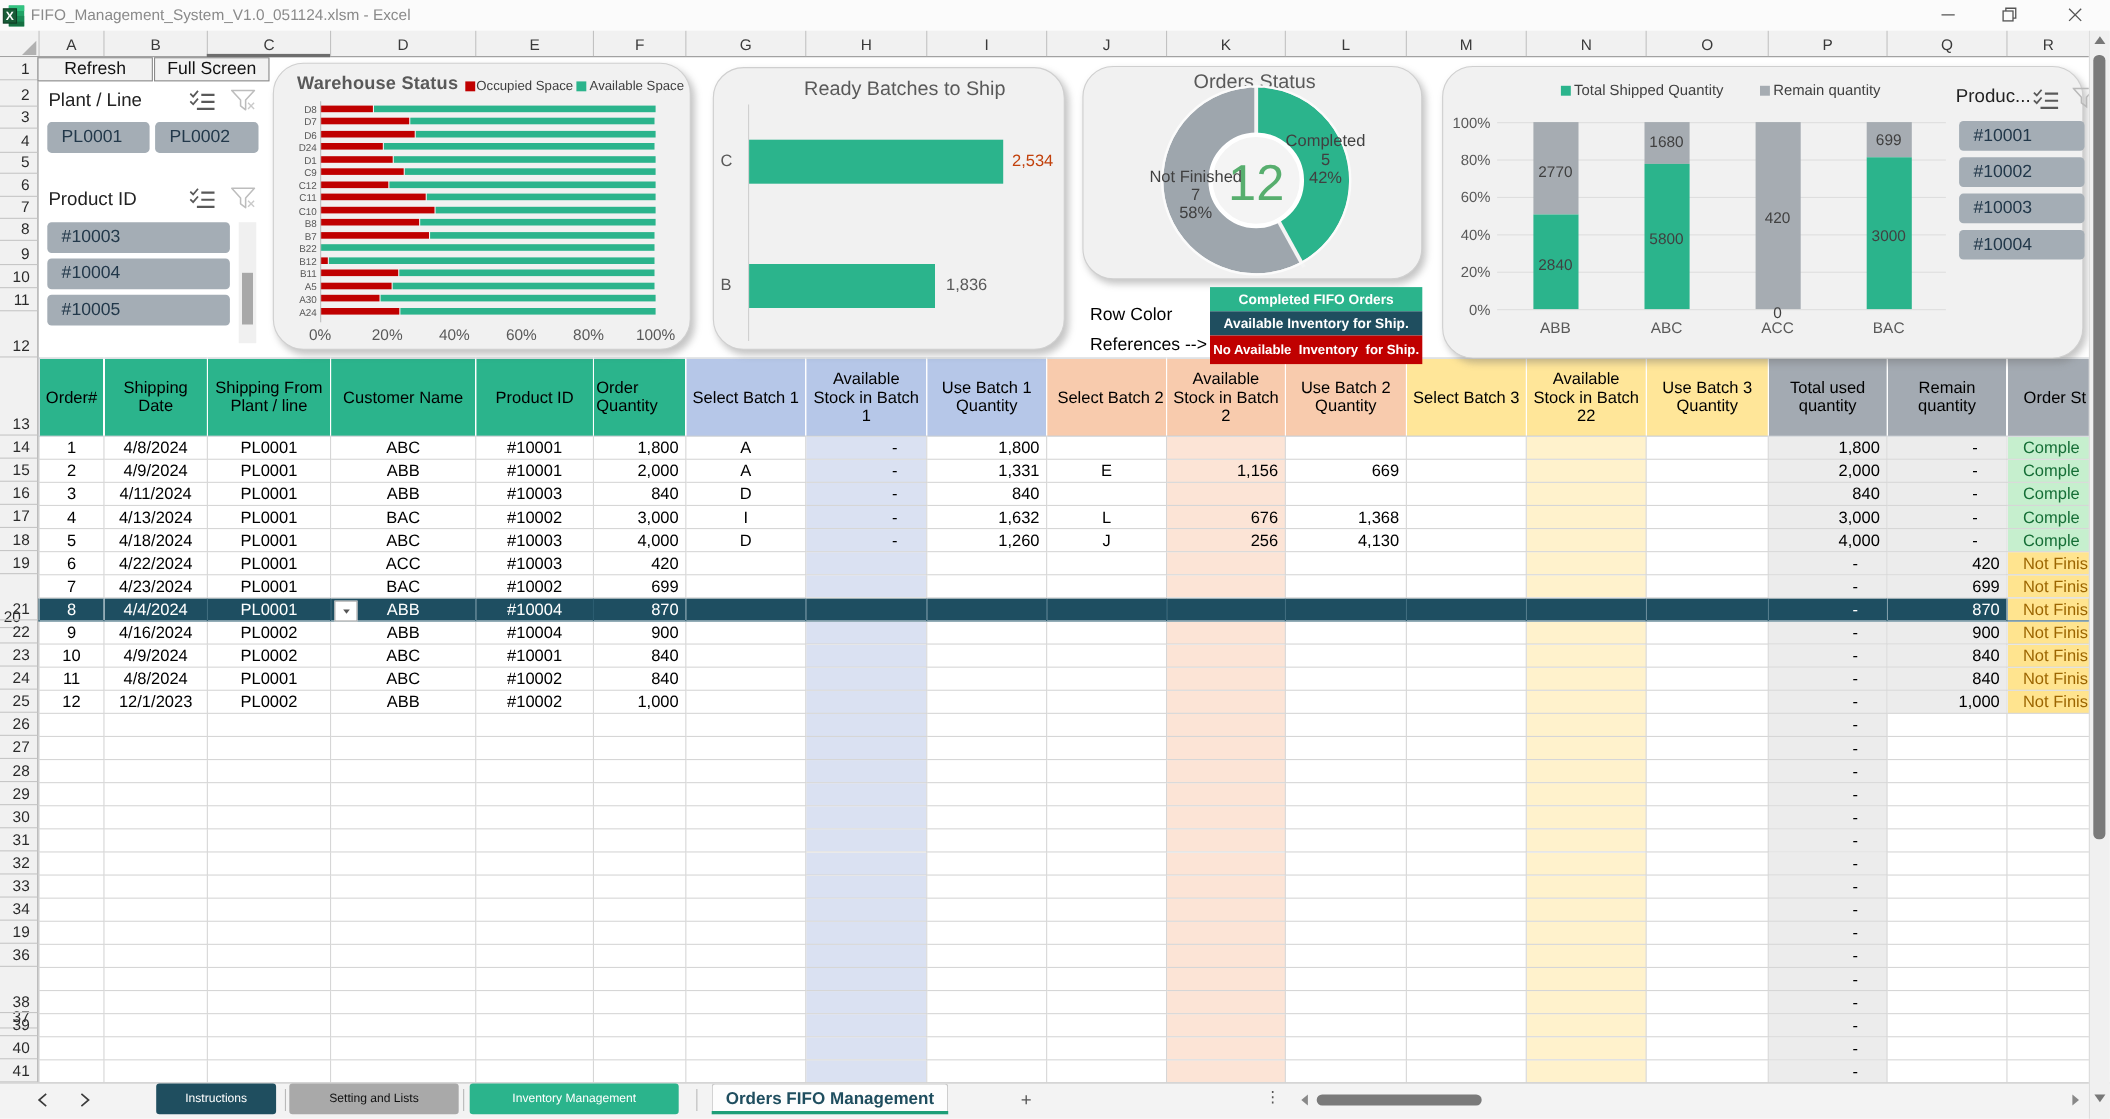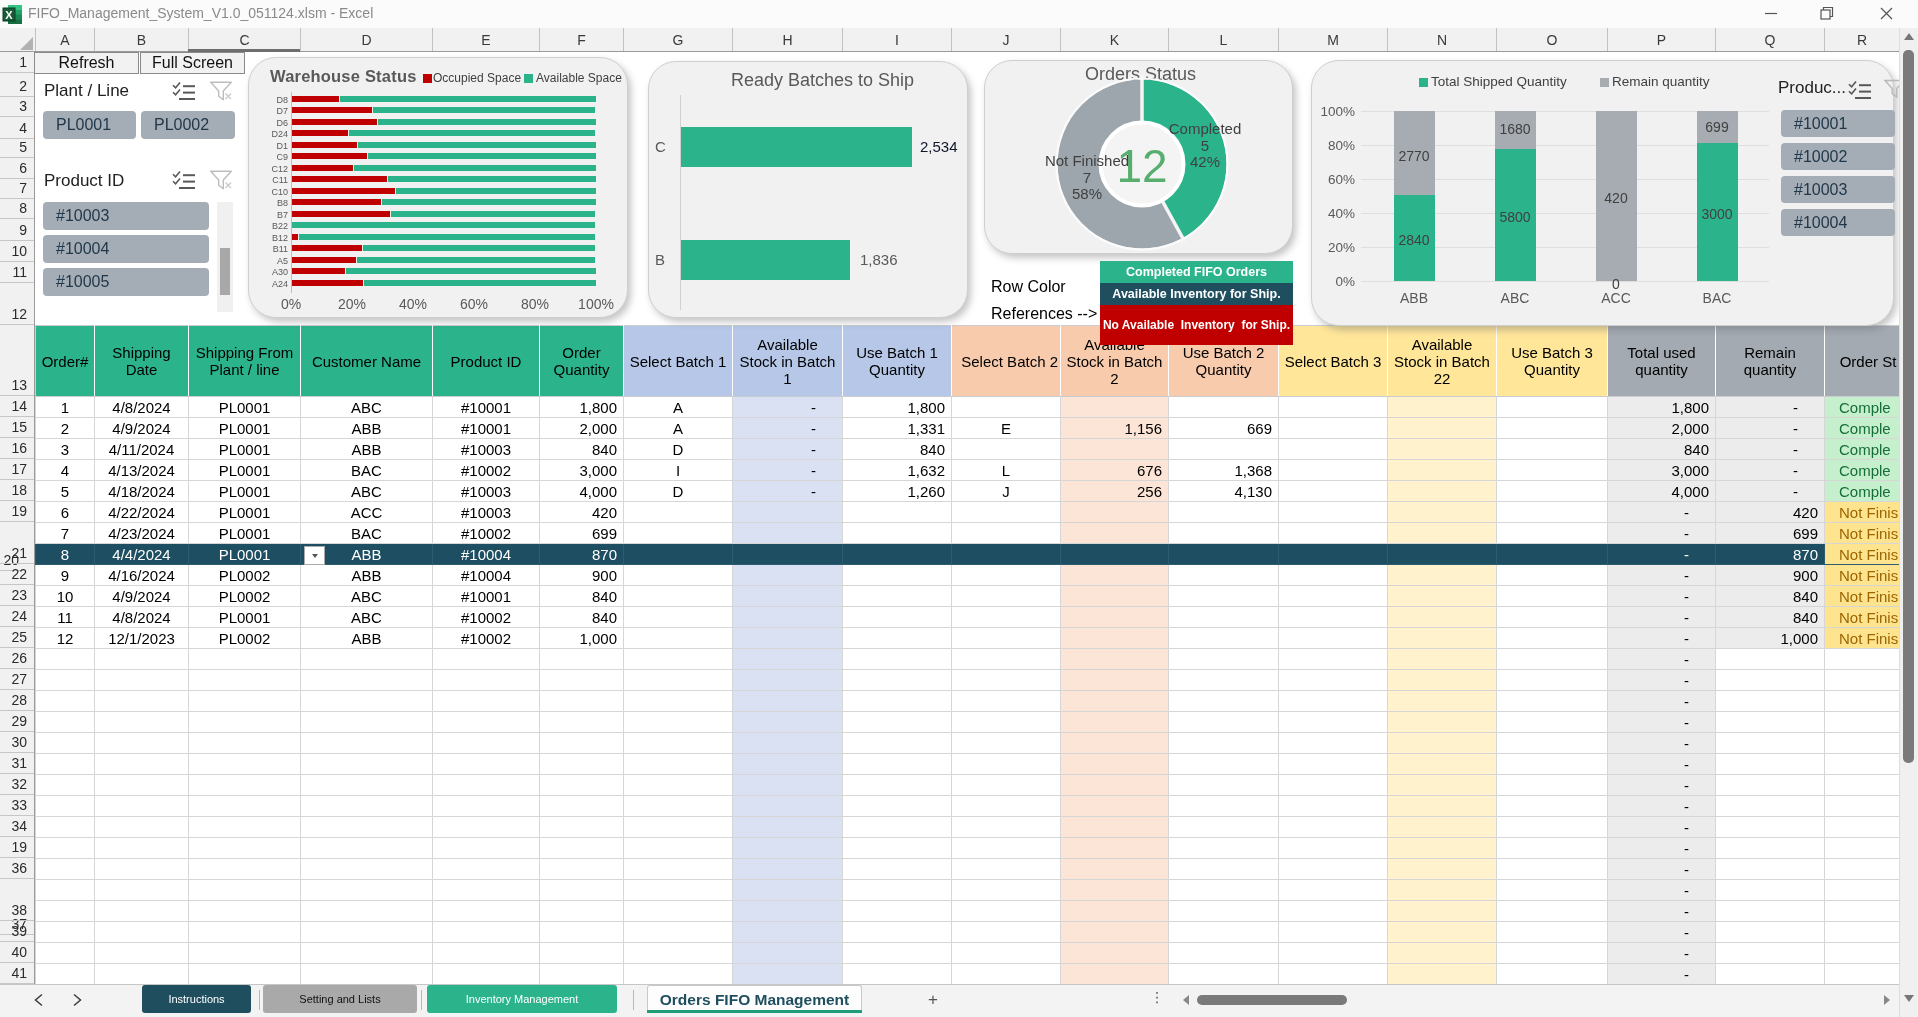--- a/index.html
+++ b/index.html
@@ -122,21 +122,21 @@
       <col style="width:109px;">
       <col style="width:75px;">
     </colgroup>
     <tbody>
       <tr style="height:71px;">
         <td style="background:#2bb48c;text-align:center;vertical-align:middle;border:1px solid #c9cdd2;border-right-color:rgba(255,255,255,.75);font-size:15px;line-height:17px;">Order#</td>
         <td style="background:#2bb48c;text-align:center;vertical-align:middle;border:1px solid #c9cdd2;border-right-color:rgba(255,255,255,.75);font-size:15px;line-height:17px;">Shipping<br>Date</td>
         <td style="background:#2bb48c;text-align:center;vertical-align:middle;border:1px solid #c9cdd2;border-right-color:rgba(255,255,255,.75);font-size:15px;line-height:17px;">Shipping From<br>Plant / line</td>
         <td style="background:#2bb48c;text-align:center;vertical-align:middle;border:1px solid #c9cdd2;border-right-color:rgba(255,255,255,.75);font-size:15px;line-height:17px;">Customer Name</td>
         <td style="background:#2bb48c;text-align:center;vertical-align:middle;border:1px solid #c9cdd2;border-right-color:rgba(255,255,255,.75);font-size:15px;line-height:17px;">Product ID</td>
-        <td style="background:#2bb48c;text-align:center;vertical-align:middle;border:1px solid #c9cdd2;border-right-color:rgba(255,255,255,.75);font-size:15px;line-height:17px;">Order<br>Quantity</td>
+        <td style="background:#2bb48c;vertical-align:middle;border:1px solid #c9cdd2;border-right-color:rgba(255,255,255,.75);font-size:15px;line-height:17px;">Order<br>Quantity</td>
         <td style="background:#b6c7e8;text-align:center;vertical-align:middle;border:1px solid #c9cdd2;border-right-color:rgba(255,255,255,.75);font-size:15px;line-height:17px;">Select Batch 1</td>
         <td style="background:#b6c7e8;text-align:center;vertical-align:middle;border:1px solid #c9cdd2;border-right-color:rgba(255,255,255,.75);font-size:15px;line-height:17px;">Available<br>Stock in Batch<br>1</td>
         <td style="background:#b6c7e8;text-align:center;vertical-align:middle;border:1px solid #c9cdd2;border-right-color:rgba(255,255,255,.75);font-size:15px;line-height:17px;">Use Batch 1<br>Quantity</td>
         <td style="background:#f8cbad;text-align:right;vertical-align:middle;border:1px solid #c9cdd2;border-right-color:rgba(255,255,255,.75);font-size:15px;line-height:17px;">Select Batch 2</td>
         <td style="background:#f8cbad;text-align:center;vertical-align:middle;border:1px solid #c9cdd2;border-right-color:rgba(255,255,255,.75);font-size:15px;line-height:17px;">Available<br>Stock in Batch<br>2</td>
         <td style="background:#f8cbad;text-align:center;vertical-align:middle;border:1px solid #c9cdd2;border-right-color:rgba(255,255,255,.75);font-size:15px;line-height:17px;">Use Batch 2<br>Quantity</td>
         <td style="background:#ffe699;text-align:center;vertical-align:middle;border:1px solid #c9cdd2;border-right-color:rgba(255,255,255,.75);font-size:15px;line-height:17px;">Select Batch 3</td>
         <td style="background:#ffe699;text-align:center;vertical-align:middle;border:1px solid #c9cdd2;border-right-color:rgba(255,255,255,.75);font-size:15px;line-height:17px;">Available<br>Stock in Batch<br>22</td>
         <td style="background:#ffe699;text-align:center;vertical-align:middle;border:1px solid #c9cdd2;border-right-color:rgba(255,255,255,.75);font-size:15px;line-height:17px;">Use Batch 3<br>Quantity</td>
         <td style="background:#a3aab2;text-align:center;vertical-align:middle;border:1px solid #c9cdd2;border-right-color:rgba(255,255,255,.75);font-size:15px;line-height:17px;">Total used<br>quantity</td>
@@ -797,21 +797,21 @@
 <div class="abs" style="left:269px;top:296px;width:44px;text-align:center;font-size:14px;color:#595959;">0%</div>
 <div class="abs" style="left:330px;top:296px;width:44px;text-align:center;font-size:14px;color:#595959;">20%</div>
 <div class="abs" style="left:391px;top:296px;width:44px;text-align:center;font-size:14px;color:#595959;">40%</div>
 <div class="abs" style="left:452px;top:296px;width:44px;text-align:center;font-size:14px;color:#595959;">60%</div>
 <div class="abs" style="left:513px;top:296px;width:44px;text-align:center;font-size:14px;color:#595959;">80%</div>
 <div class="abs" style="left:574px;top:296px;width:44px;text-align:center;font-size:14px;color:#595959;">100%</div>
 <div class="card" style="left:648px;top:61px;width:320px;height:257px;"></div>
 <div class="abs ctitle" style="left:731px;top:70px;font-size:18px;">Ready Batches to Ship</div>
 <div class="abs" style="left:680px;top:95px;width:1px;height:215px;background:#d0d0d0;"></div>
 <div class="abs" style="left:681px;top:127px;width:231px;height:40px;background:#2bb48c;"></div>
-<div class="abs" style="left:920px;top:138px;font-size:15px;color:#0f172a;">2,534</div>
+<div class="abs" style="left:920px;top:138px;font-size:15px;color:#c2410c;">2,534</div>
 <div class="abs" style="left:681px;top:240px;width:169px;height:40px;background:#2bb48c;"></div>
 <div class="abs" style="left:860px;top:251px;font-size:15px;color:#595959;">1,836</div>
 <div class="abs" style="left:655px;top:138px;font-size:15px;color:#595959;">C</div>
 <div class="abs" style="left:655px;top:251px;font-size:15px;color:#595959;">B</div>
 <div class="card" style="left:984px;top:60px;width:309px;height:194px;"></div>
 <div class="abs ctitle" style="left:1085px;top:64px;font-size:18px;">Orders Status</div>
 <svg class="abs" style="left:1049.7px;top:72.3px;" width="184" height="184" viewBox="0 0 184 184">
 <g transform="rotate(-90 92 92)">
 <circle cx="92" cy="92" r="63.0" fill="none" stroke="#9ea6ad" stroke-width="43.0"></circle>
 <circle cx="92" cy="92" r="63.0" fill="none" stroke="#2bb48c" stroke-width="43.0" stroke-dasharray="166.3 229.6"></circle>
@@ -820,21 +820,21 @@
 <line x1="92" y1="92" x2="135.4" y2="170.8" stroke="#f4f4f4" stroke-width="3.5"></line>
 <circle cx="92" cy="92" r="85.5" fill="none" stroke="#fbfbfb" stroke-width="2.2"></circle>
 <circle cx="92" cy="92" r="41.5" fill="#f4f4f4" stroke="#ffffff" stroke-width="4"></circle>
 </svg>
 <div class="abs" style="left:1095px;top:139px;width:94px;text-align:center;font-size:46px;color:#57ae6e;">12</div>
 <div class="abs" style="left:1155px;top:121px;width:100px;text-align:center;font-size:15px;color:#404040;line-height:16.5px;">Completed<br>5<br>42%</div>
 <div class="abs" style="left:1037px;top:153px;width:100px;text-align:center;font-size:15px;color:#404040;line-height:16.5px;">Not Finished<br>7<br>58%</div>
 <div class="abs" style="left:991px;top:273px;font-size:16px;color:#000;line-height:27px;">Row Color<br>References --&gt;</div>
 <div class="abs" style="left:1100px;top:261px;width:193px;height:22px;background:#2bb48c;color:#fff;font-size:12.5px;font-weight:bold;display:flex;align-items:center;justify-content:center;">Completed FIFO Orders</div>
 <div class="abs" style="left:1100px;top:283px;width:193px;height:22px;background:#1f4e5f;color:#fff;font-size:12.5px;font-weight:bold;display:flex;align-items:center;justify-content:center;">Available Inventory for Ship.</div>
-<div class="abs" style="left:1100px;top:305px;width:193px;height:40px;background:#c00000;color:#fff;font-size:12.5px;font-weight:bold;display:flex;align-items:center;justify-content:center;white-space:nowrap;font-size:12px;">No Available&nbsp; Inventory&nbsp; for Ship.</div>
+<div class="abs" style="left:1100px;top:305px;width:193px;height:26px;background:#c00000;color:#fff;font-size:12.5px;font-weight:bold;display:flex;align-items:center;justify-content:center;white-space:nowrap;font-size:12px;">No Available&nbsp; Inventory&nbsp; for Ship.</div>
 <div class="card" style="left:1311px;top:60px;width:583px;height:266px;"></div>
 <div class="abs" style="left:1419px;top:78px;width:9px;height:9px;background:#2bb48c;"></div>
 <div class="abs" style="left:1431px;top:74px;font-size:13.5px;color:#404040;">Total Shipped Quantity</div>
 <div class="abs" style="left:1600px;top:78px;width:9px;height:9px;background:#a6acb2;"></div>
 <div class="abs" style="left:1612px;top:74px;font-size:13.5px;color:#404040;">Remain quantity</div>
 <div class="abs" style="left:1361px;top:111px;width:408px;height:1px;background:#dedede;"></div>
 <div class="abs" style="left:1310px;top:104px;width:45px;text-align:right;font-size:13.5px;color:#595959;">100%</div>
 <div class="abs" style="left:1361px;top:145px;width:408px;height:1px;background:#dedede;"></div>
 <div class="abs" style="left:1310px;top:138px;width:45px;text-align:right;font-size:13.5px;color:#595959;">80%</div>
 <div class="abs" style="left:1361px;top:179px;width:408px;height:1px;background:#dedede;"></div>

